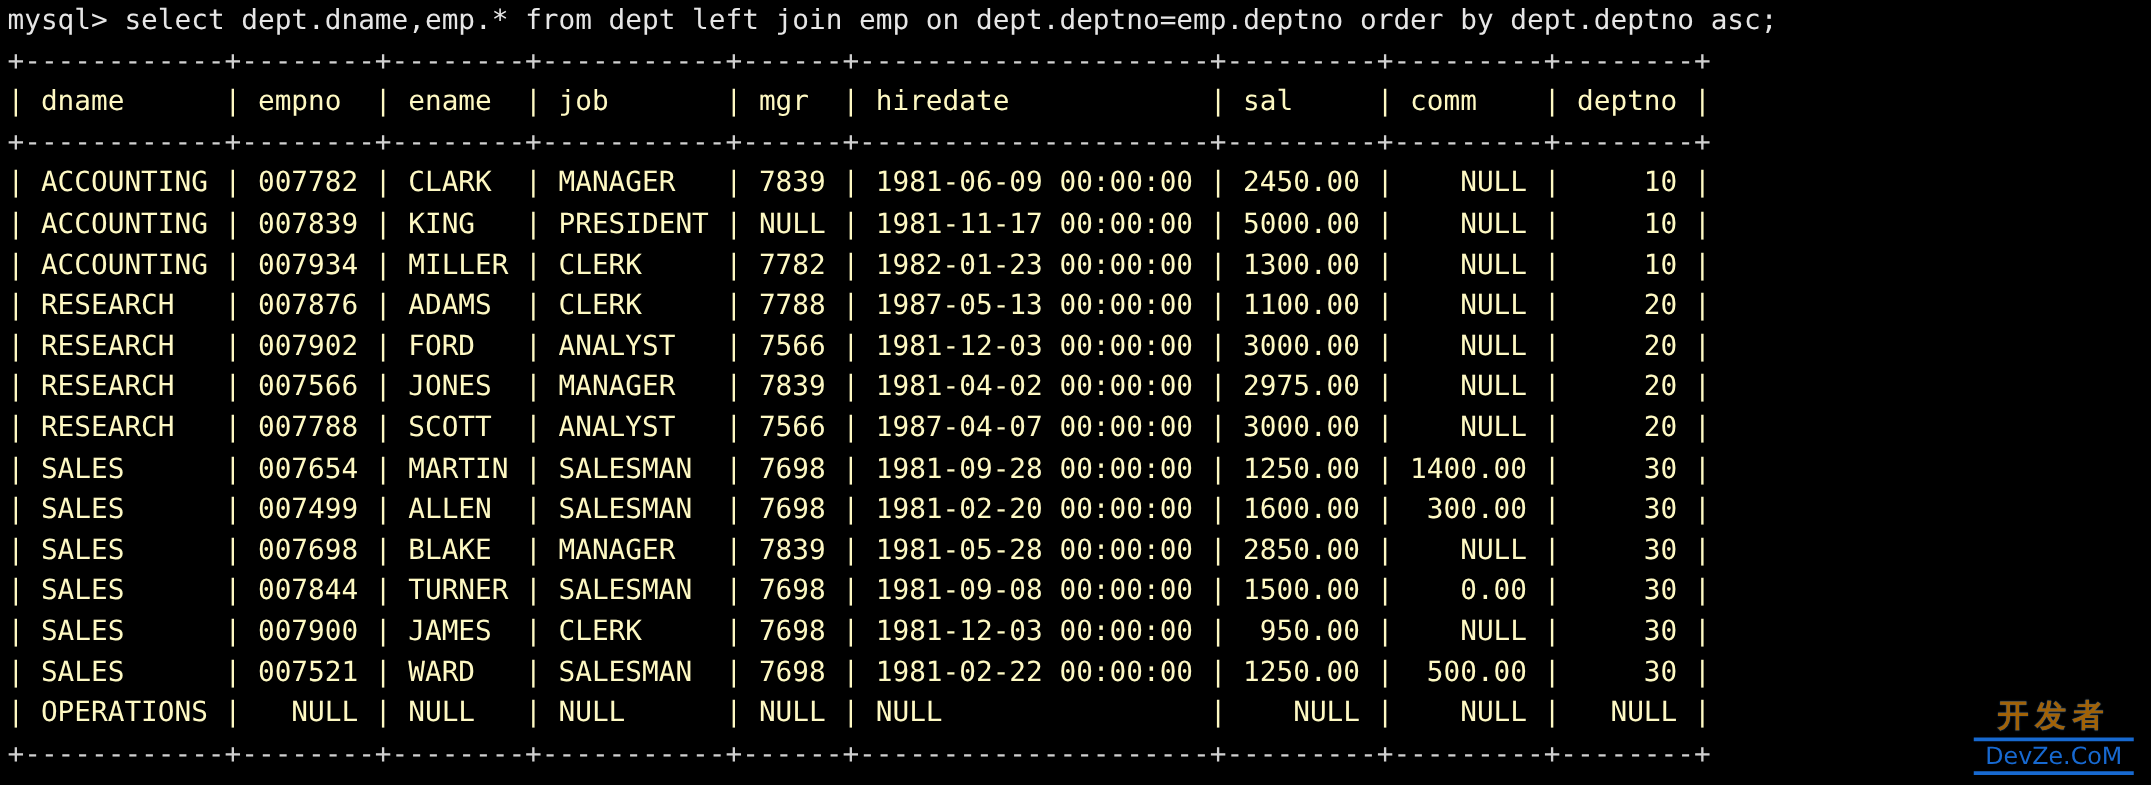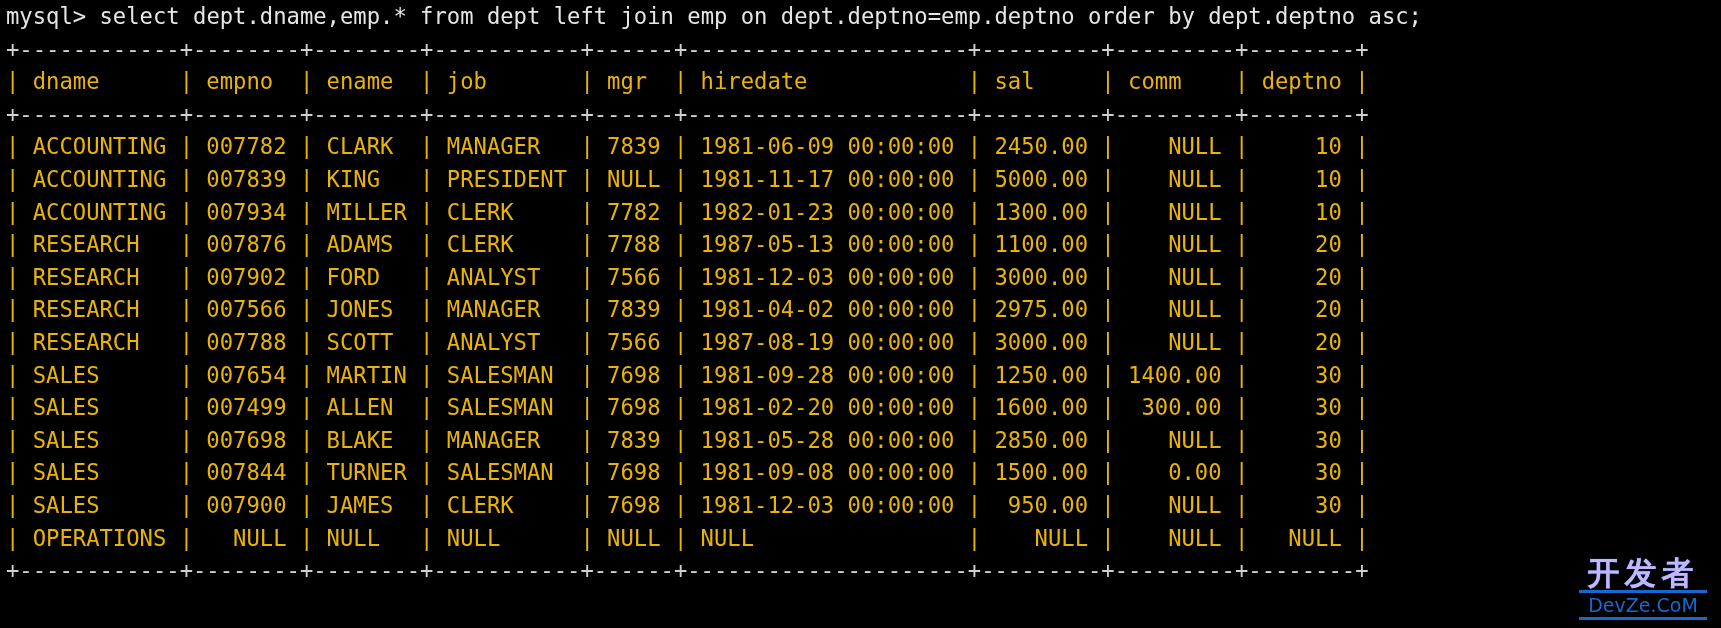--- a/index.html
+++ b/index.html
@@ -17,41 +17,41 @@
     width:1721px; height:628px;
     background:#000000;
     padding:0;
   }
   .term-line {
     font-size:22.2px;
     line-height:32.6px;
     height:32.6px;
     white-space:pre;
     letter-spacing:0px;
-    color:#eab308;
+    color:#fef9c3;
     padding-left:6px;
   }
   #scroll-area { position:absolute; left:0; top:0; width:1721px; }
   .rule { color:#d0d0d0; }
   .prompt-line { color:#e6e6e6; }
 
   
   #watermark {
     position:absolute;
     right:14px;
     bottom:8px;
     width:128px;
     text-align:center;
     user-select:none;
   }
   #watermark .wm-cn {
     font-family:"DejaVu Sans","Liberation Sans",sans-serif;
-    font-size:32px;
+    font-size:25px;
     font-weight:bold;
-    color:#c4b5fd;
+    color:#a16207;
     letter-spacing:5px;
     line-height:30px;
     text-shadow:0 0 1px #2f86e8;
     margin-top:17px;
   }
   #watermark .wm-bar {
     height:3px;
     background:#1769d0;
     margin:2px 0 1px 0;
   }
@@ -83,26 +83,27 @@
 
     <div class="term-line rule">+------------+--------+--------+-----------+------+---------------------+---------+---------+--------+</div>
 
     <div id="body-rows">
         <div class="term-line">| ACCOUNTING | 007782 | CLARK  | MANAGER   | 7839 | 1981-06-09 00:00:00 | 2450.00 |    NULL |     10 |</div>
         <div class="term-line">| ACCOUNTING | 007839 | KING   | PRESIDENT | NULL | 1981-11-17 00:00:00 | 5000.00 |    NULL |     10 |</div>
         <div class="term-line">| ACCOUNTING | 007934 | MILLER | CLERK     | 7782 | 1982-01-23 00:00:00 | 1300.00 |    NULL |     10 |</div>
         <div class="term-line">| RESEARCH   | 007876 | ADAMS  | CLERK     | 7788 | 1987-05-13 00:00:00 | 1100.00 |    NULL |     20 |</div>
         <div class="term-line">| RESEARCH   | 007902 | FORD   | ANALYST   | 7566 | 1981-12-03 00:00:00 | 3000.00 |    NULL |     20 |</div>
         <div class="term-line">| RESEARCH   | 007566 | JONES  | MANAGER   | 7839 | 1981-04-02 00:00:00 | 2975.00 |    NULL |     20 |</div>
-        <div class="term-line">| RESEARCH   | 007788 | SCOTT  | ANALYST   | 7566 | 1987-08-19 00:00:00 | 3000.00 |    NULL |     20 |</div>
+        <div class="term-line">| RESEARCH   | 007788 | SCOTT  | ANALYST   | 7566 | 1987-04-07 00:00:00 | 3000.00 |    NULL |     20 |</div>
         <div class="term-line">| SALES      | 007654 | MARTIN | SALESMAN  | 7698 | 1981-09-28 00:00:00 | 1250.00 | 1400.00 |     30 |</div>
         <div class="term-line">| SALES      | 007499 | ALLEN  | SALESMAN  | 7698 | 1981-02-20 00:00:00 | 1600.00 |  300.00 |     30 |</div>
         <div class="term-line">| SALES      | 007698 | BLAKE  | MANAGER   | 7839 | 1981-05-28 00:00:00 | 2850.00 |    NULL |     30 |</div>
         <div class="term-line">| SALES      | 007844 | TURNER | SALESMAN  | 7698 | 1981-09-08 00:00:00 | 1500.00 |    0.00 |     30 |</div>
         <div class="term-line">| SALES      | 007900 | JAMES  | CLERK     | 7698 | 1981-12-03 00:00:00 |  950.00 |    NULL |     30 |</div>
+        <div class="term-line">| SALES      | 007521 | WARD   | SALESMAN  | 7698 | 1981-02-22 00:00:00 | 1250.00 |  500.00 |     30 |</div>
         <div class="term-line">| OPERATIONS |   NULL | NULL   | NULL      | NULL | NULL                |    NULL |    NULL |   NULL |</div>
       </div>
 
     <div class="term-line rule">+------------+--------+--------+-----------+------+---------------------+---------+---------+--------+</div>
 
   </div>
 
   <div id="watermark">
     <div class="wm-cn">开发者</div>
     <div class="wm-bar"></div>

